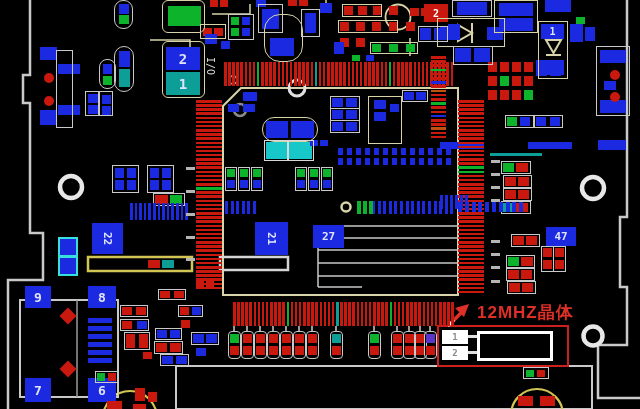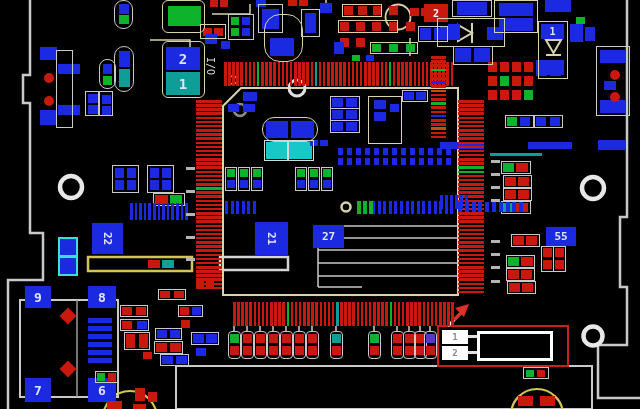--- a/index.html
+++ b/index.html
@@ -93,21 +93,21 @@
   <div class="lbl rot" style="left:92px;top:223px;width:31px;height:31px;background:#1b2ae0;font-size:11px">
     <span>22</span>
     </div>
   <div class="lbl rot" style="left:255px;top:222px;width:33px;height:33px;background:#1b2ae0;font-size:11px">
     <span>21</span>
     </div>
   <div class="lbl" style="left:313px;top:225px;width:31px;height:23px;background:#1b2ae0;font-size:11px">
     <span>27</span>
     </div>
   <div class="lbl" style="left:546px;top:227px;width:30px;height:19px;background:#1b2ae0;font-size:11px">
-    <span>55</span>
+    <span>47</span>
     </div>
 
   <div class="lbl" style="left:25px;top:286px;width:26px;height:22px;background:#1b2ae0;font-size:13px">
     <span>9</span>
     </div>
   <div class="lbl" style="left:88px;top:286px;width:28px;height:22px;background:#1b2ae0;font-size:13px">
     <span>8</span>
     </div>
   <div class="lbl" style="left:25px;top:378px;width:26px;height:24px;background:#1b2ae0;font-size:13px">
     <span>7</span>
@@ -125,20 +125,21 @@
     </div>
   <div class="pad" style="left:468px;top:335px;width:9px;height:3px;background:#e0e0e0"></div>
   <div class="pad" style="left:468px;top:351px;width:9px;height:3px;background:#e0e0e0"></div>
   <div id="xtal-body"></div>
 
   <svg class="abs" width="30" height="28" style="left:445px;top:299px" viewBox="0 0 30 28">
     <path d="M6,24 L18,12" stroke="#df3028" stroke-width="3.5" fill="none"></path>
     <polygon points="24,5 10,9 19,18" fill="#df3028"></polygon>
     <path d="M3,27 L9,21" stroke="#ffffff" stroke-width="2.5" fill="none"></path>
   </svg>
+  <div id="anno-text">12MHZ晶体</div>
 
   <div id="io-label">I/O</div>
 <div style="position: absolute; left: 40px; top: 47px; width: 17px; height: 13px; background: rgb(27, 42, 224);"></div>
     <div style="position: absolute; left: 58px; top: 64px; width: 22px; height: 10px; background: rgb(27, 42, 224);"></div>
     <div style="position: absolute; left: 40px; top: 110px; width: 17px; height: 15px; background: rgb(27, 42, 224);"></div>
     <div style="position: absolute; left: 58px; top: 105px; width: 22px; height: 10px; background: rgb(27, 42, 224);"></div>
     <div style="position: absolute; left: 44px; top: 73px; width: 10px; height: 10px; background: rgb(201, 24, 13); border-radius: 50%;"></div>
     <div style="position: absolute; left: 44px; top: 96px; width: 10px; height: 10px; background: rgb(201, 24, 13); border-radius: 50%;"></div>
     <div style="position: absolute; left: 88px; top: 94px; width: 10px; height: 9px; background: rgb(27, 42, 224);"></div>
     <div style="position: absolute; left: 88px; top: 105px; width: 10px; height: 9px; background: rgb(27, 42, 224);"></div>

